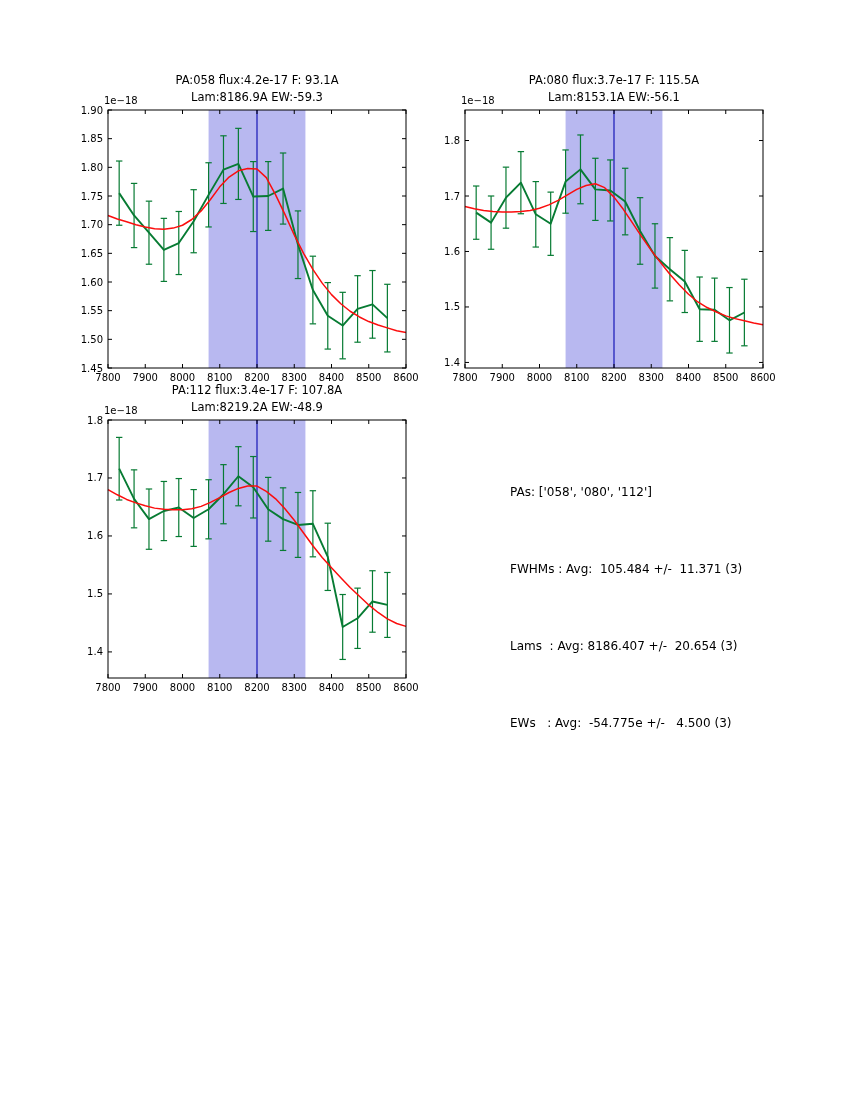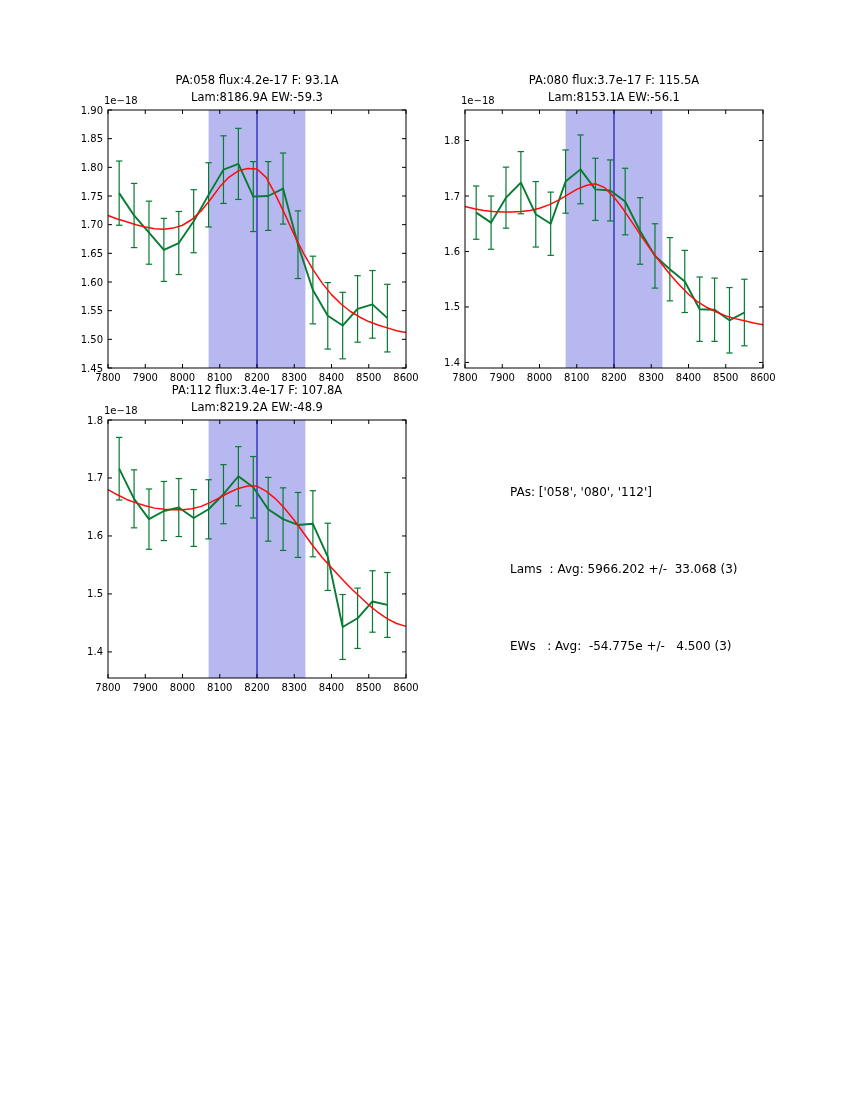--- a/index.html
+++ b/index.html
@@ -392,17 +392,18 @@
           <text x="53" y="55.5" text-anchor="end">1.8</text>
         </g>
         <text x="54" y="46" font-size="10px" fill="#000000">1e−18</text>
         <text x="207" y="26" text-anchor="middle" font-size="11.5px" fill="#000000">PA:112 flux:3.4e-17 F: 107.8A</text>
         <text x="207" y="43" text-anchor="middle" font-size="11.5px" fill="#000000">Lam:8219.2A EW:-48.9</text>
       </svg>
   </div>
 
   <div class="stats">
     <div>PAs: ['058', '080', '112']</div>
-    <div>Lams  : Avg: 5966.202 +/-  33.068 (3)</div>
+    <div>FWHMs : Avg:  105.484 +/-  11.371 (3)</div>
+    <div>Lams  : Avg: 8186.407 +/-  20.654 (3)</div>
     <div>EWs   : Avg:  -54.775e +/-   4.500 (3)</div>
   </div>
 
 </div>
 
 </body></html>

